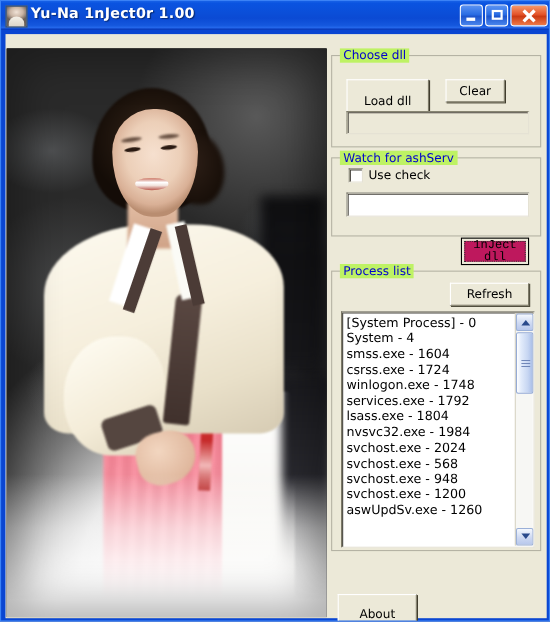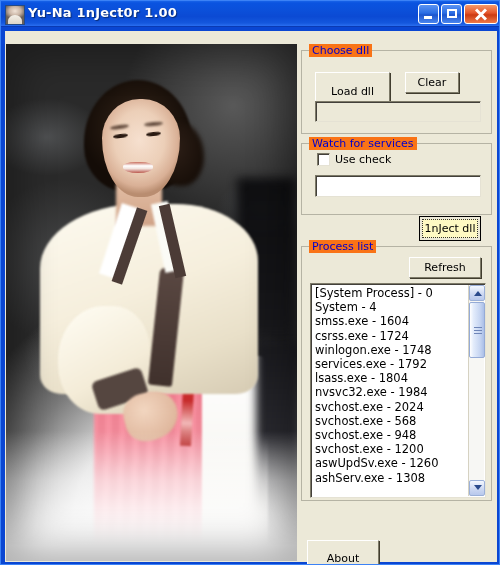--- a/index.html
+++ b/index.html
@@ -353,21 +353,21 @@
   
   .group {
     position: absolute;
     border: 1px solid #b5b3a4;
     box-sizing: border-box;
   }
   .group-title {
     position: absolute;
     top: -7px; left: 7px;
     padding: 0 3px;
-    background: #f97316;
+    background: #bef264;
     color: #0000cd;
     font-family: "DejaVu Sans", sans-serif;
     font-size: 11px;
     white-space: nowrap;
   }
 
   
   .btn {
     position: absolute;
     background: #ECE9D8;
@@ -391,22 +391,23 @@
     border: 1px solid #000000;
     box-shadow: none;
   }
   .btn.default .inner {
     position: absolute;
     inset: 2px;
     border: 1px dotted #333333;
     display: flex;
     align-items: center;
     justify-content: center;
-    background: #fef9c3;
-    box-sizing: border-box;
+    background: #be185d;
+    box-sizing: border-box;
+    font-family: Liberation Mono, monospace;
   }
 
   
   .field {
     position: absolute;
     box-sizing: border-box;
     border: 1px solid #7d7a68;
     border-right-color: #e5e2d4;
     border-bottom-color: #e5e2d4;
     box-shadow: inset 1px 1px 0 0 #43403a;
@@ -591,21 +592,21 @@
     </div>
 
     <div class="group" style="left:296px; top:19px; width:191px; height:84px;">
       <div class="group-title">Choose dll</div>
     </div>
     <div class="btn" style="left:310px; top:41px; width:75px; height:38px;">Load dll</div>
     <div class="btn" style="left:400px; top:41px; width:54px; height:21px;">Clear</div>
     <input class="field disabled" style="left: 310px; top: 70px; width: 166px; height: 21px;" readonly="" value="">
 
     <div class="group" style="left:296px; top:112px; width:191px; height:72px;">
-      <div class="group-title">Watch for services</div>
+      <div class="group-title">Watch for ashServ</div>
     </div>
     <div class="checkrow" style="left:312px; top:122px;">
       <div class="checkbox"></div>
       <span>Use check</span>
     </div>
     <input class="field" style="left: 310px; top: 144px; width: 166px; height: 22px;" value="">
 
     <div class="btn default" style="left:414px; top:185px; width:62px; height:25px;">
       <div class="inner">1nJect dll</div>
     </div>
@@ -623,21 +624,20 @@
           <div class="list-item">csrss.exe - 1724</div>
           <div class="list-item">winlogon.exe - 1748</div>
           <div class="list-item">services.exe - 1792</div>
           <div class="list-item">lsass.exe - 1804</div>
           <div class="list-item">nvsvc32.exe - 1984</div>
           <div class="list-item">svchost.exe - 2024</div>
           <div class="list-item">svchost.exe - 568</div>
           <div class="list-item">svchost.exe - 948</div>
           <div class="list-item">svchost.exe - 1200</div>
           <div class="list-item">aswUpdSv.exe - 1260</div>
-          <div class="list-item">ashServ.exe - 1308</div>
         </div>
       <div class="vscroll">
         <div class="sb-track"></div>
         <div class="sb-btn sb-up">
           <div class="sb-arrow"></div>
         </div>
         <div class="sb-thumb">
           <div class="sb-grip"></div>
         </div>
         <div class="sb-btn sb-down">

